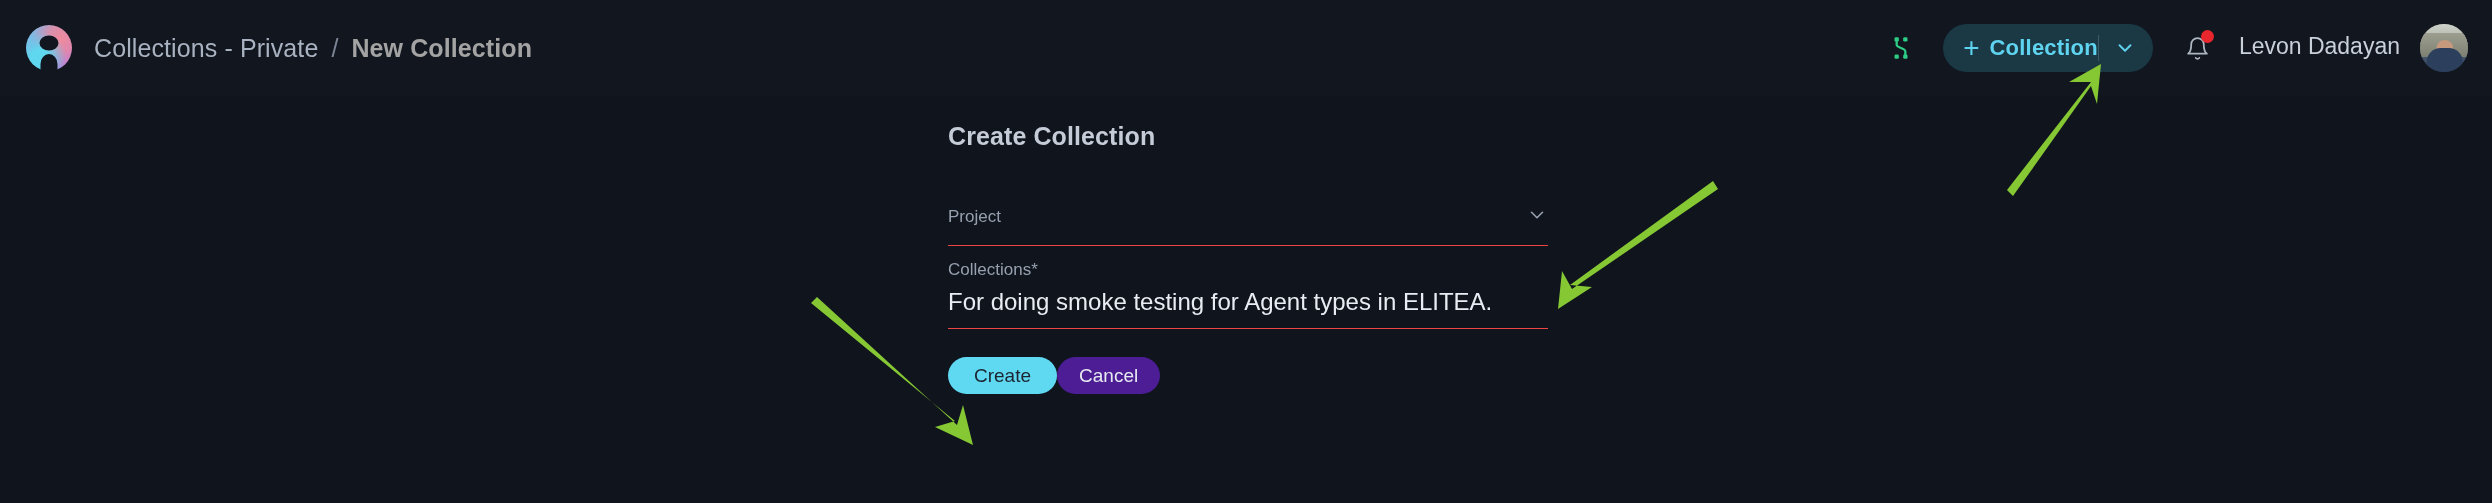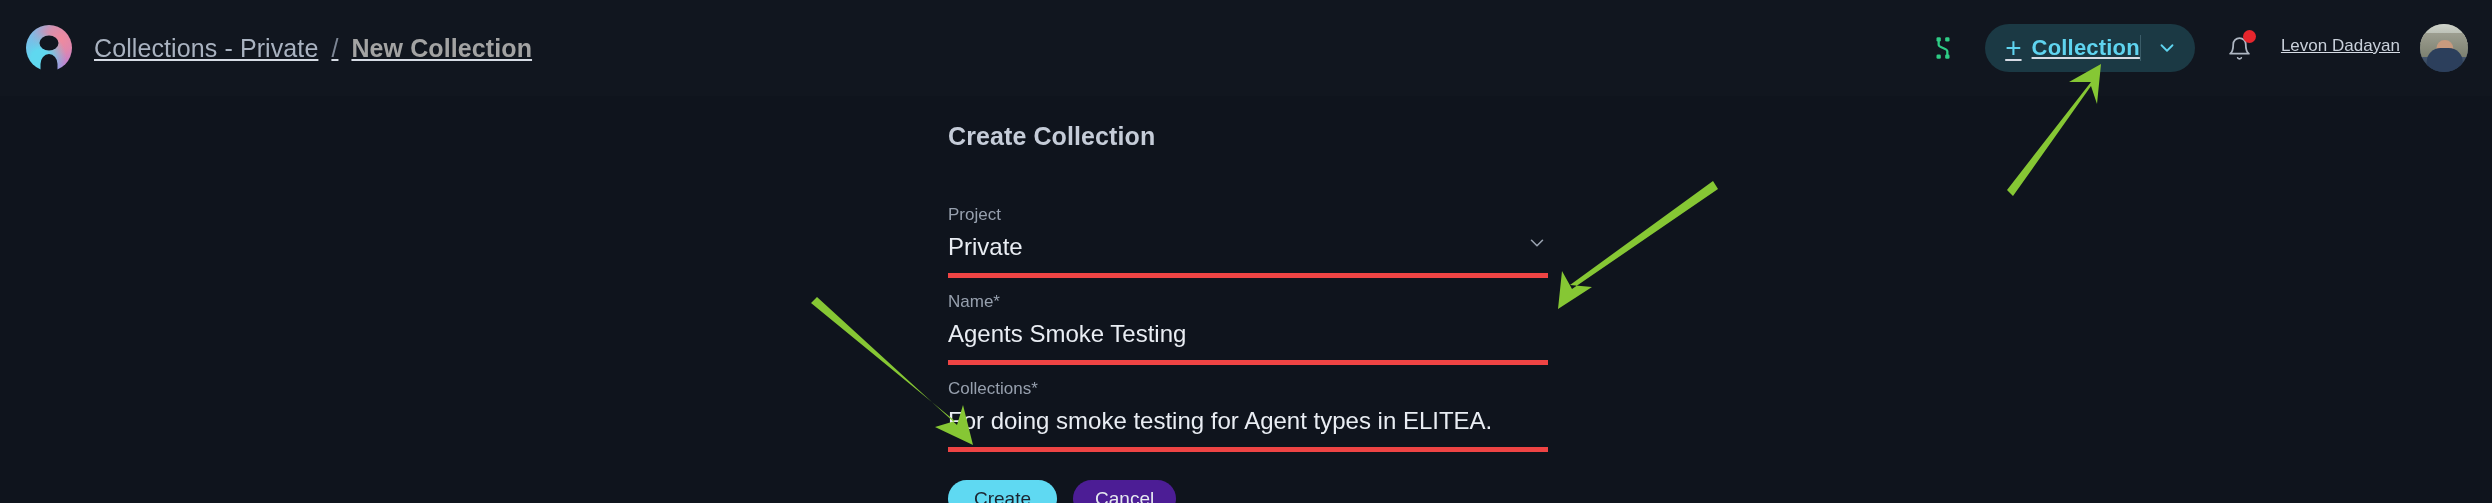--- a/index.html
+++ b/index.html
@@ -21,21 +21,20 @@
   .topbar {
     position: absolute;
     left: 0; top: 0;
     width: 2492px;
     height: 96px;
     background: #11161f;
     display: flex;
     align-items: center;
     box-sizing: border-box;
     padding: 0 24px 0 26px;
-    text-decoration: underline;
   }
 
   .logo {
     width: 46px;
     height: 46px;
     border-radius: 50%;
     position: relative;
     flex: 0 0 auto;
     background:
       radial-gradient(circle at 30% 72%, #5fd8ef 0%, #5fd8ef 18%, rgba(95,216,239,0) 58%),
@@ -133,21 +132,21 @@
   .bell-wrap { position: relative; width: 46px; height: 44px; display:flex; align-items:center; justify-content:center; cursor:pointer; }
   .bell-dot {
     position: absolute;
     top: 4px; right: 7px;
     width: 13px; height: 13px;
     border-radius: 50%;
     background: #e8262d;
   }
 
   .username {
-    font-size: 17px;
+    font-size: 23px;
     color: #c9d0da;
     margin: 0 20px 4px 18px;
     white-space: nowrap;
   }
 
   .avatar {
     width: 48px; height: 48px;
     border-radius: 50%;
     overflow: hidden;
     cursor: pointer;
@@ -187,21 +186,21 @@
   .form-title {
     font-size: 25px;
     font-weight: 700;
     color: #c5ccd8;
     letter-spacing: 0.1px;
     margin-bottom: 45px;
   }
 
   .field {
     position: relative;
-    border-bottom: 5px solid #ef4444;
+    border-bottom: 1px solid #ef4444;
     padding: 6px 0 11px 0;
     display: flex;
     align-items: flex-end;
     justify-content: center;
   }
   .field-inner { flex: 1 1 auto; min-width: 0; }
   .field-label {
     font-size: 17px;
     color: #97a0ae;
     line-height: 1.3;
@@ -223,21 +222,20 @@
     cursor: pointer;
   }
   #field-project { padding-top: 8px; }
   #field-name { padding-top: 13px; }
   #field-description { padding-top: 13px; }
 
   .actions {
     margin-top: 28px;
     display: flex;
     align-items: center;
-    gap: 16px;
   }
   .btn {
     height: 37px;
     border: none;
     border-radius: 20px;
     font-family: "Liberation Sans", sans-serif;
     font-size: 19px;
     cursor: pointer;
     padding: 0 26px;
     line-height: 37px;
@@ -309,35 +307,28 @@
   </div>
 </div>
 
 <div class="form-wrap">
 
   <div class="form-title">Create Collection</div>
 
   <div class="field" id="field-project">
     <div class="field-inner">
       <div class="field-label">Project</div>
-      <div class="field-value">Private</div>
     </div>
     <span class="field-chevron">
       <svg width="22" height="22" viewBox="0 0 24 24" fill="none" stroke="#9aa3b1" stroke-width="1.7" stroke-linecap="round" stroke-linejoin="round">
         <polyline points="6 9 12 15 18 9"></polyline>
       </svg>
     </span>
   </div>
 
-  <div class="field" id="field-name">
-    <div class="field-inner">
-      <div class="field-label"><span>Name</span><span class="req">*</span></div>
-      <div class="field-value">Agents Smoke Testing</div>
-    </div>
-  </div>
 
   <div class="field" id="field-description">
     <div class="field-inner">
       <div class="field-label"><span>Collections</span><span class="req">*</span></div>
       <div class="field-value">For doing smoke testing for Agent types in ELITEA.</div>
     </div>
   </div>
 
   <div class="actions">
     <button class="btn btn-create">Create</button>

